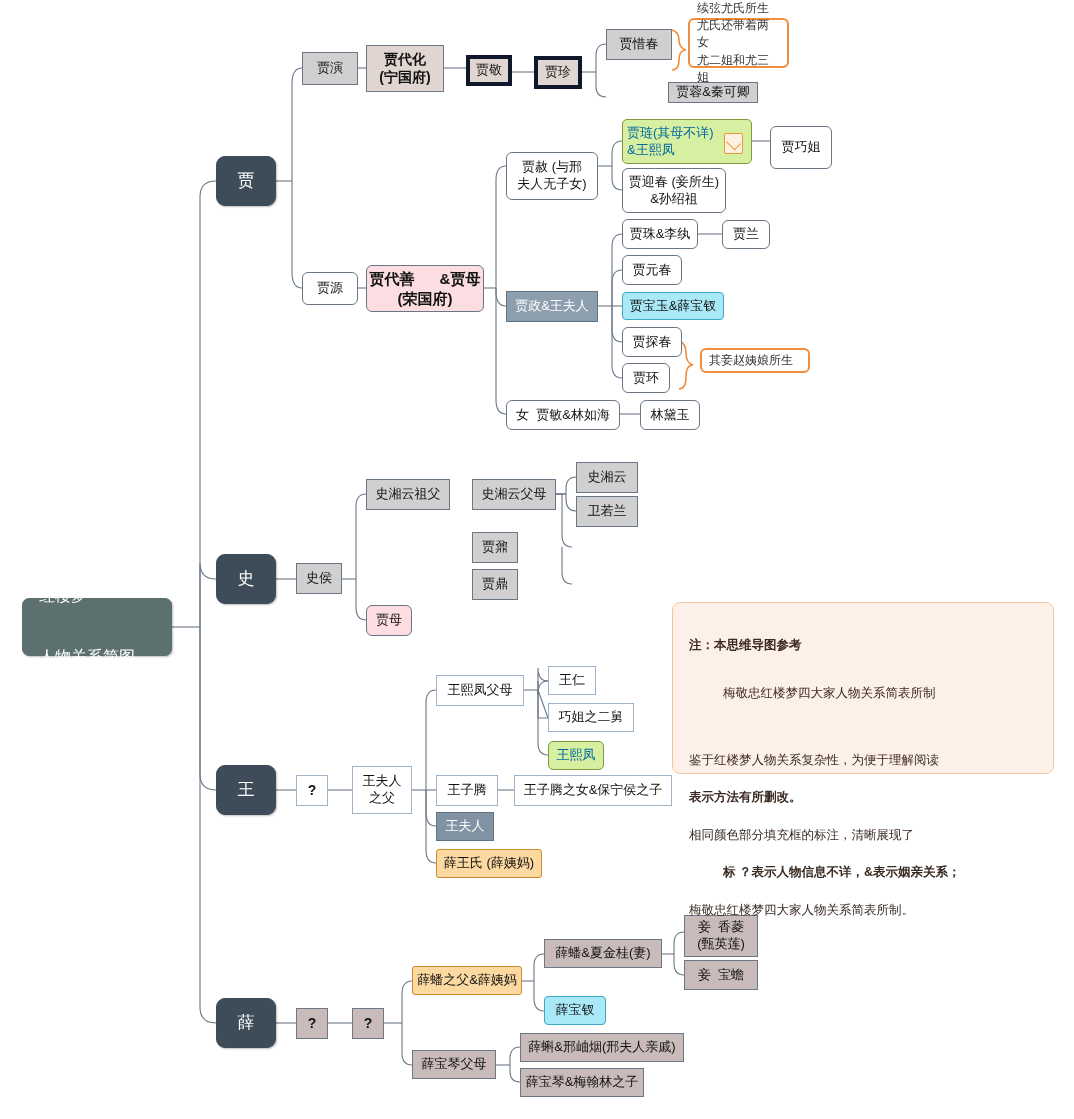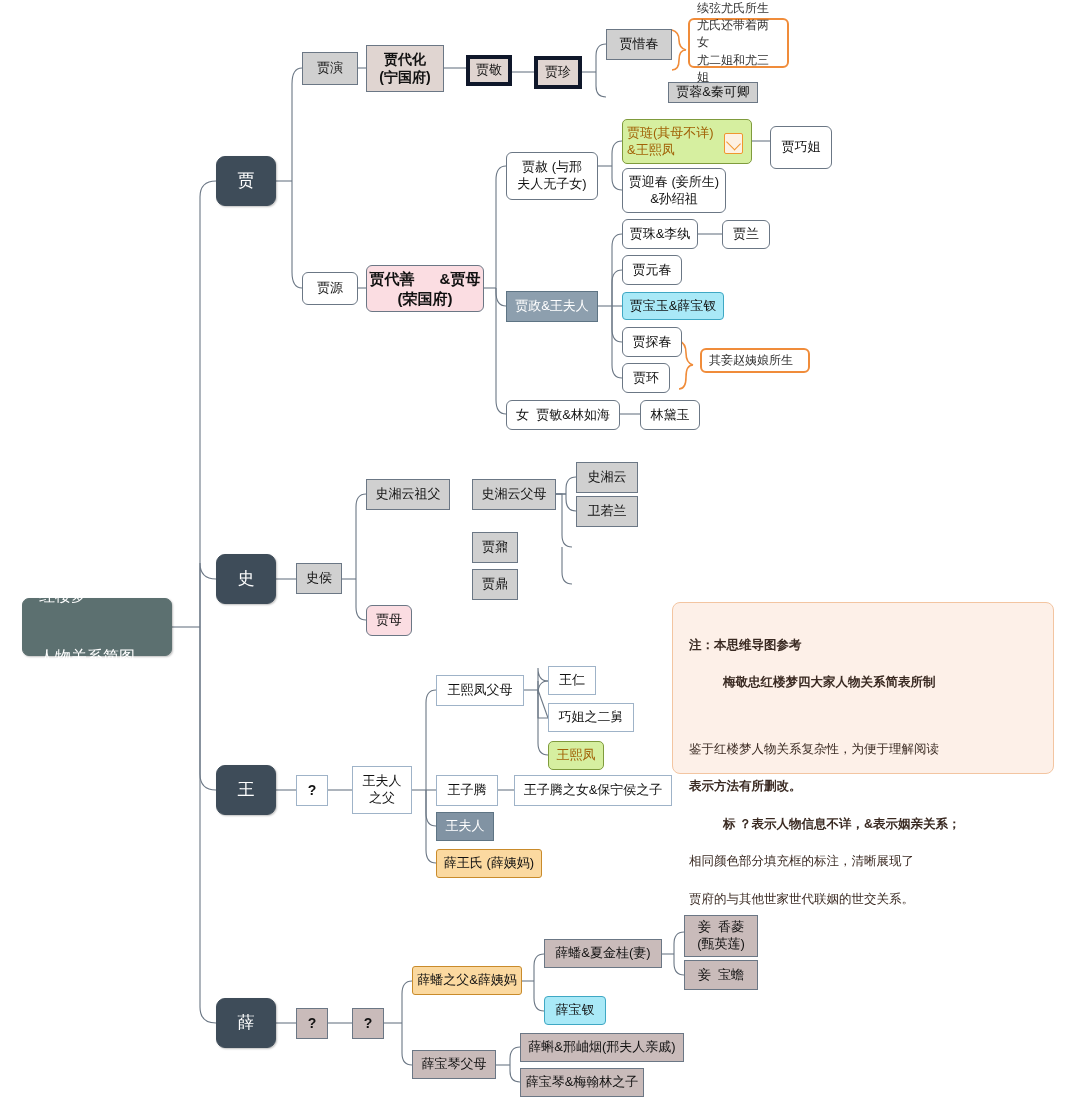--- a/index.html
+++ b/index.html
@@ -29,21 +29,21 @@
     box-shadow:1px 1px 2px rgba(0,0,0,.25);
   }
   .grey{background:#d0d0d0;border:1px solid #6b7785;color:#111;font-size:13px;}
   .beige{background:#e0d5d1;border:4px solid #0f172a;color:#111;font-size:13px;}
   .beige-b{background:#e0d5d1;border:1px solid #6b7785;color:#111;font-size:14px;font-weight:bold;}
   .mauve{background:#c9bbba;border:1px solid #6b7785;color:#111;font-size:13px;}
   .pink{background:#fbdde2;border:1px solid #6b7785;color:#111;font-size:13px;border-radius:6px;}
   .pinkbig{background:#fbdde2;border:1px solid #6b7785;color:#111;font-size:15px;font-weight:bold;border-radius:6px;}
   .white{background:#ffffff;border:1px solid #6b7785;color:#111;font-size:13px;border-radius:6px;}
   .whitethin{background:#ffffff;border:1px solid #9fb3c8;color:#111;font-size:13px;}
-  .green{background:#d6efa0;border:1px solid #7f9b3d;color:#a16207;font-size:13px;border-radius:5px;}
+  .green{background:#d6efa0;border:1px solid #7f9b3d;color:#0369a1;font-size:13px;border-radius:5px;}
   .cyan{background:#a9e9f7;border:1px solid #3fa8c4;color:#111;font-size:13px;border-radius:4px;}
   .orangefill{background:#fbd9a0;border:1px solid #c98b2b;color:#111;font-size:13px;border-radius:3px;}
   .bluegrey{background:#8d9fae;border:1px solid #5e7484;color:#ffffff;font-size:13px;}
   .slate{background:#8193a3;border:1px solid #5e7484;color:#ffffff;font-size:13px;}
   .callout{
     background:#ffffff;border:2px solid #f08c3a;border-radius:6px;
     color:#333;font-size:12px;line-height:1.42;text-align:left;
     justify-content:flex-start;padding:4px 7px;white-space:pre-line;
   }
   .notebox{
@@ -246,22 +246,22 @@
   <div class="node mauve" style="left:684px;top:915px;width:74px;height:42px;">妾  香菱
 (甄英莲)</div>
   <div class="node mauve" style="left:684px;top:960px;width:74px;height:30px;">妾  宝蟾</div>
   <div class="node cyan" style="left:544px;top:996px;width:62px;height:29px;">薛宝钗</div>
   <div class="node mauve" style="left:412px;top:1050px;width:84px;height:29px;">薛宝琴父母</div>
   <div class="node mauve" style="left:520px;top:1033px;width:164px;height:29px;">薛蝌&amp;邢岫烟(邢夫人亲戚)</div>
   <div class="node mauve" style="left:520px;top:1068px;width:124px;height:29px;">薛宝琴&amp;梅翰林之子</div>
 
   <div class="notebox" style="position:absolute;left:672px;top:602px;width:382px;height:172px;box-sizing:border-box;">
     <div style="font-weight:bold;">注：本思维导图参考</div>
-    <div style="font-weight:bold;padding-left:34px;">梅敬忠红楼梦四大家人物关系简表所制</div>
+    <div style="font-weight:normal;padding-left:34px;margin-top:11px;">梅敬忠红楼梦四大家人物关系简表所制</div>
     <div style="height:10px;"></div>
     <div>鉴于红楼梦人物关系复杂性，为便于理解阅读</div>
     <div style="font-weight:bold;">表示方法有所删改。</div>
+    <div>相同颜色部分填充框的标注，清晰展现了</div>
     <div style="font-weight:bold;padding-left:34px;">标 ？表示人物信息不详，&amp;表示姻亲关系；</div>
-    <div>相同颜色部分填充框的标注，清晰展现了</div>
-    <div>贾府的与其他世家世代联姻的世交关系。</div>
+    <div>梅敬忠红楼梦四大家人物关系简表所制。</div>
   </div>
 
 </div>
 
 </body></html>

